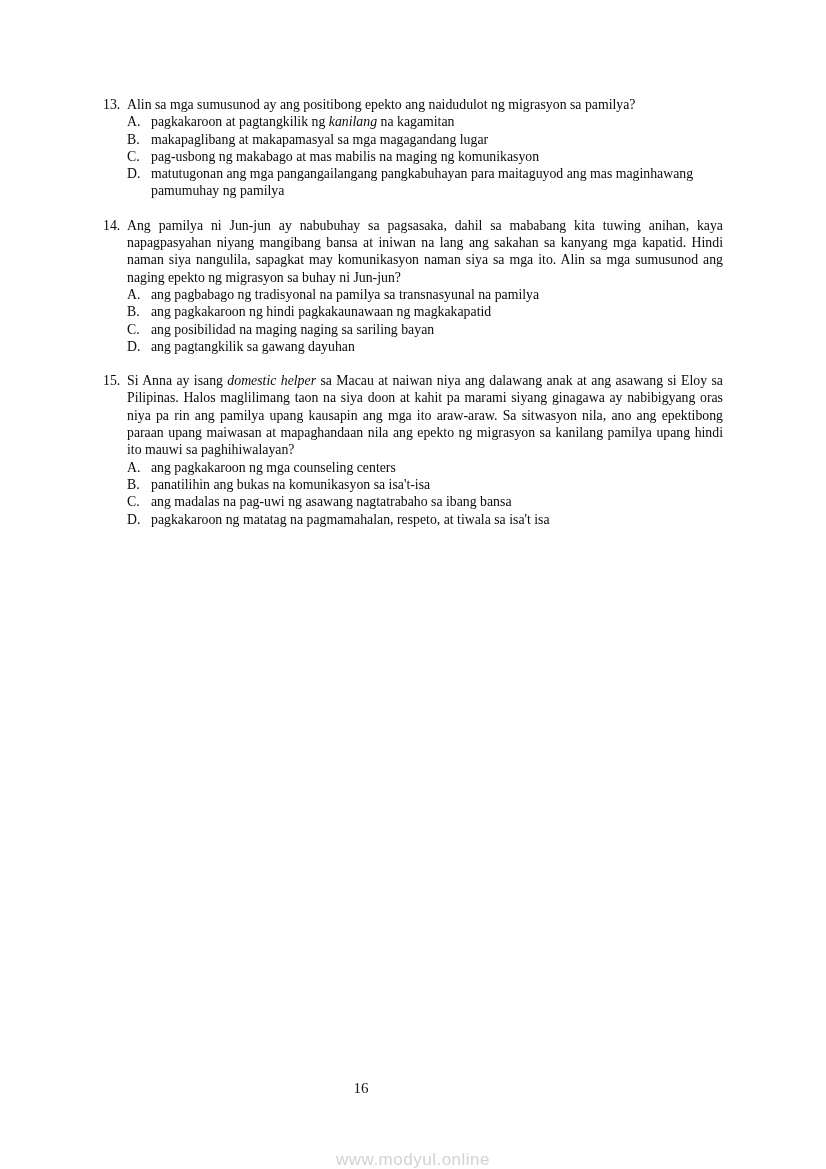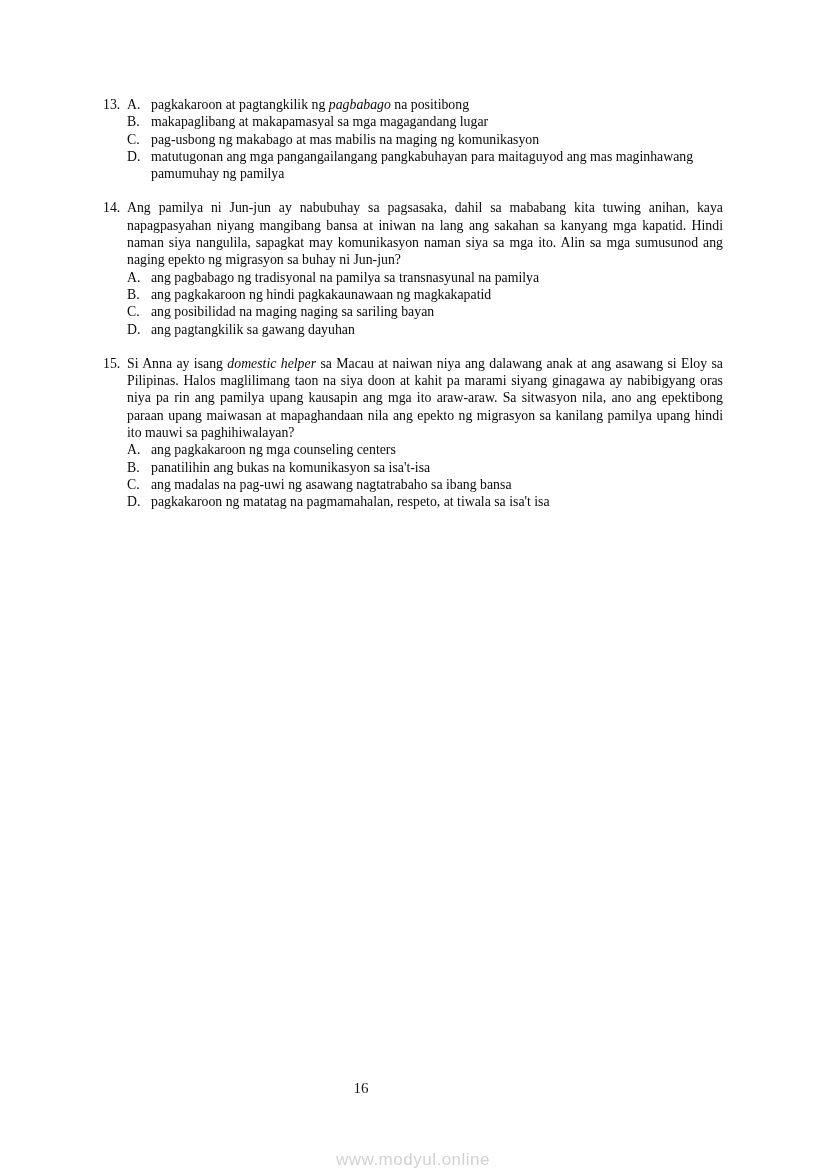--- a/index.html
+++ b/index.html
@@ -59,24 +59,25 @@
 </style>
 </head>
 <body>
 
 <div class="page">
   <main class="content">
     <div id="questions">
         <div class="question">
           <span class="q-num">13.</span>
           <div class="q-body">
+            <p class="q-prompt"><span>Alin sa mga sumusunod ay ang positibong epekto ang naidudulot ng migrasyon sa pamilya?</span></p>
             <div class="q-options">
               <div class="option">
                 <span class="opt-letter">A.</span>
-                <span class="opt-text"><span>pagkakaroon at pagtangkilik ng </span><span class="it">pagbabago</span><span> na positibong</span></span>
+                <span class="opt-text"><span>pagkakaroon at pagtangkilik ng </span><span class="it">kanilang</span><span> na kagamitan</span></span>
               </div>
               <div class="option">
                 <span class="opt-letter">B.</span>
                 <span class="opt-text"><span>makapaglibang at makapamasyal sa mga magagandang lugar</span></span>
               </div>
               <div class="option">
                 <span class="opt-letter">C.</span>
                 <span class="opt-text"><span>pag-usbong ng makabago at mas mabilis na maging ng komunikasyon</span></span>
               </div>
               <div class="option">

